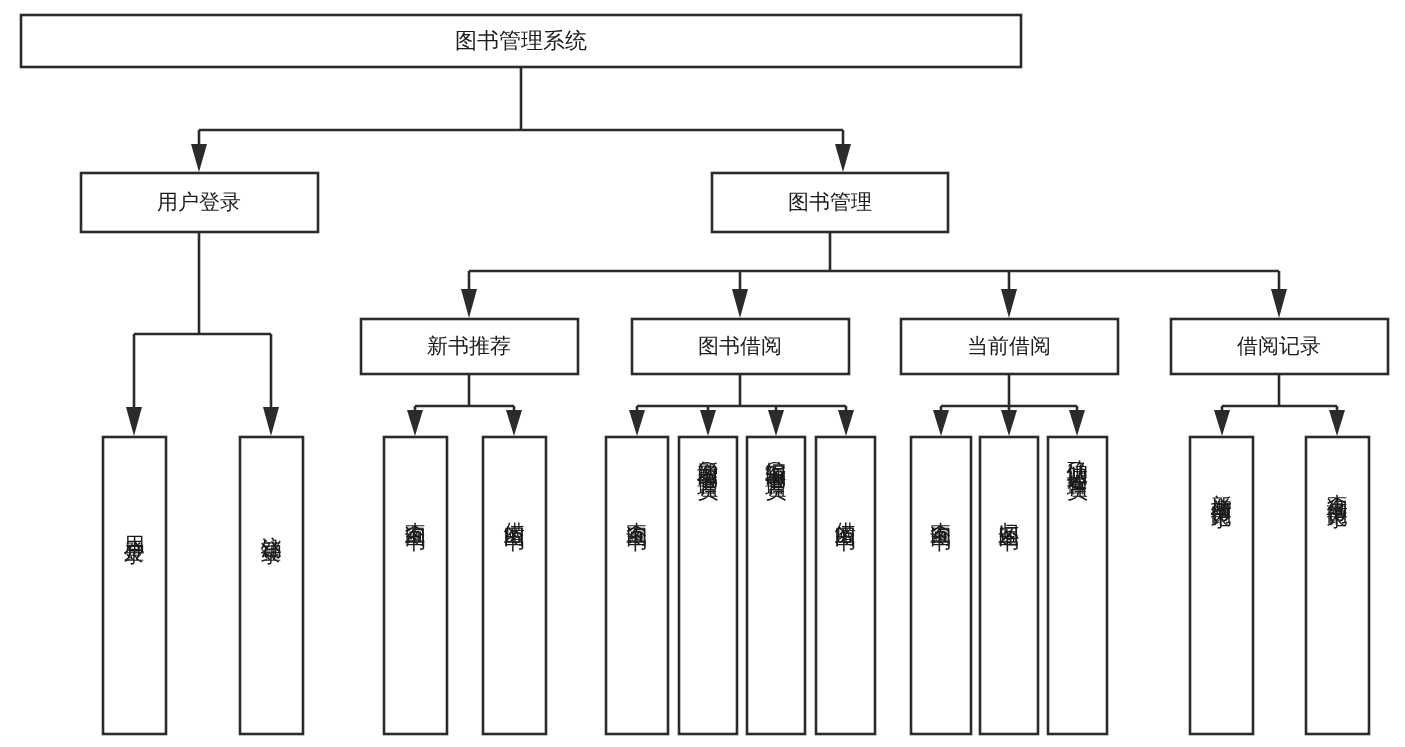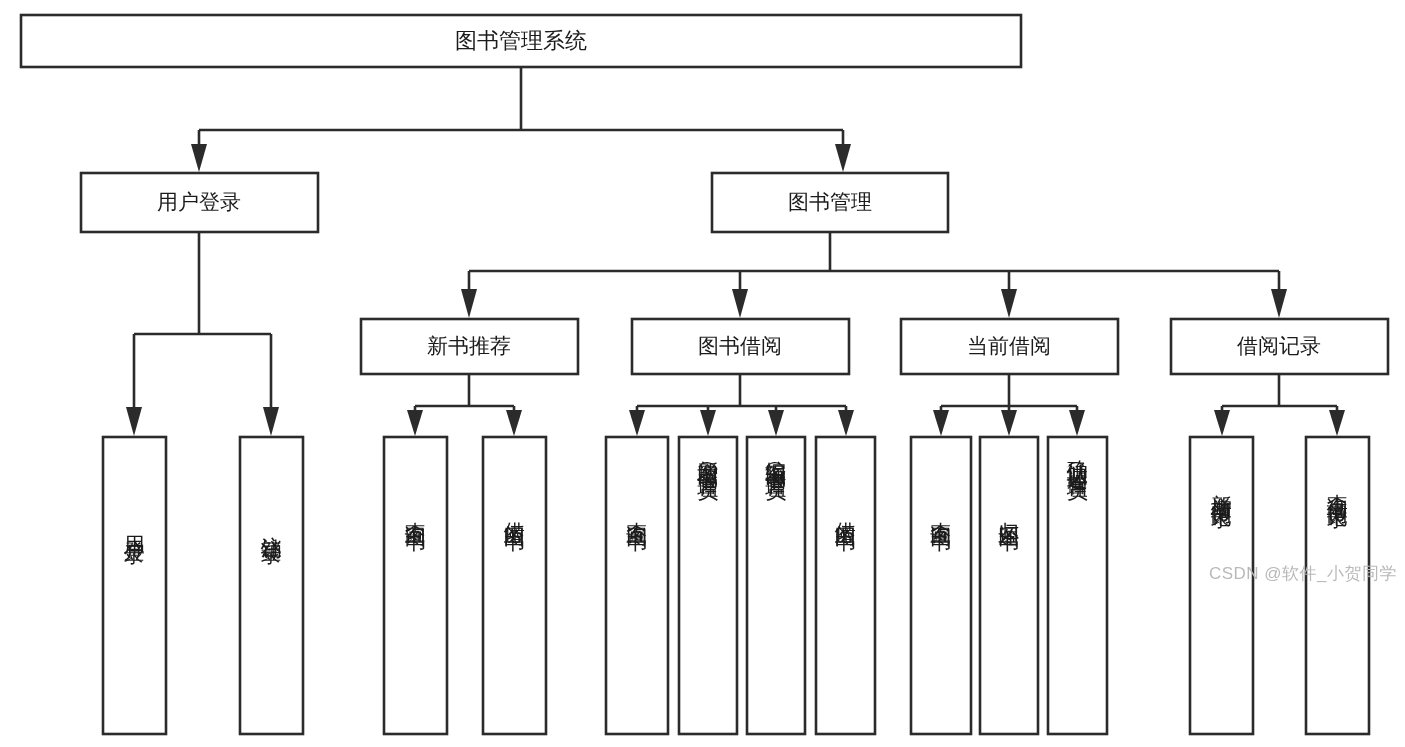--- a/index.html
+++ b/index.html
@@ -269,15 +269,14 @@
     <span class="leaf-label" style="margin-top:6px;">确认归还（管理员）</span>
   </div>
 
   <div class="leaf-label-wrap" style="left:1190px; top:437px; width:63px; height:297px;">
     <span class="leaf-label" style="margin-top:40px;">新增借阅记录</span>
   </div>
   <div class="leaf-label-wrap" style="left:1306px; top:437px; width:63px; height:297px;">
     <span class="leaf-label" style="margin-top:40px;">查询借阅记录</span>
   </div>
 
-  <div class="watermark">CSDN @软件_小贺同学</div>
 
 </div>
 
 </body></html>

